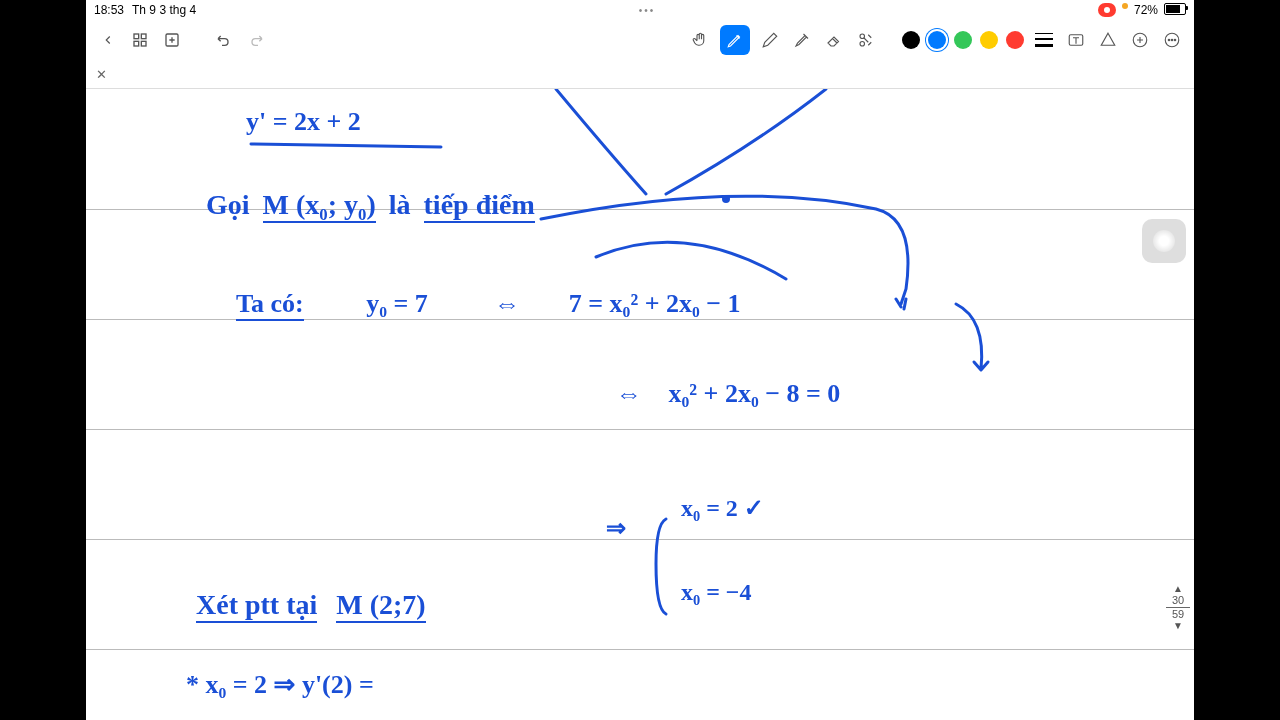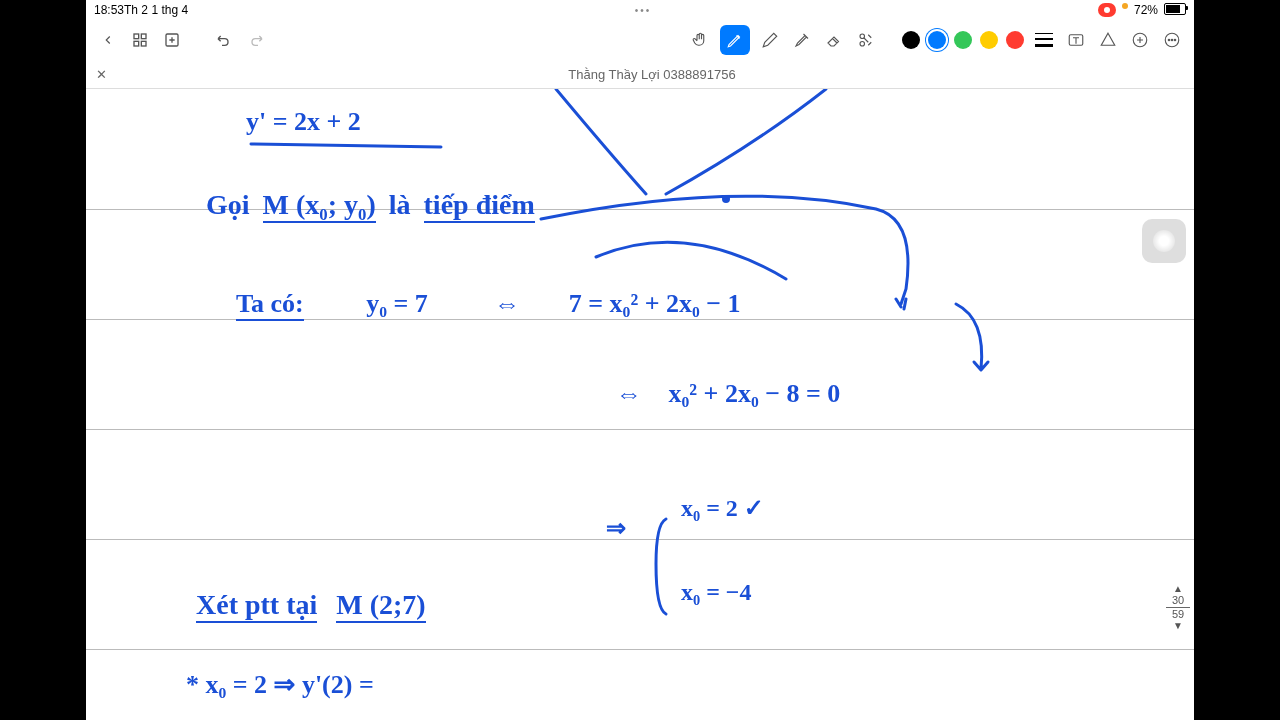--- a/index.html
+++ b/index.html
@@ -1,18 +1,18 @@
 <!DOCTYPE html>
 <html><head>
 <meta charset="utf-8">
 <style>
   html,body{margin:0;padding:0;width:1280px;height:720px;background:#000;font-family:-apple-system,Helvetica,Arial,sans-serif;overflow:hidden}
   .device{position:absolute;left:86px;top:0;width:1108px;height:720px;background:#fff}
   .status-bar{height:20px;background:#fff;display:flex;align-items:center;padding:0 8px;font-size:12px;font-weight:500;color:#000}
-  .status-left{display:flex;align-items:center}
+  .status-left{display:flex;gap:8px;align-items:center}
   .status-center{flex:1;text-align:center;color:#888;font-size:10px;letter-spacing:2px}
   .status-right{display:flex;gap:6px;}
   .rec-pill{background:#ff3b30;color:#fff;border-radius:10px;padding:1px 6px;font-size:10px;display:flex;align-items:center;gap:3px}
   .rec-pill::before{content:"";width:6px;height:6px;background:#fff;border-radius:50%}
   .batt-dot{width:6px;height:6px;background:#f5a623;border-radius:50%}
   .batt-icon{width:20px;height:10px;border:1px solid #000;border-radius:2px;position:relative}
   .batt-icon::after{content:"";position:absolute;right:-3px;top:2px;width:2px;height:4px;background:#000;border-radius:0 1px 1px 0}
   .batt-fill{position:absolute;left:1px;top:1px;bottom:1px;width:70%;background:#000}
   .toolbar{height:40px;display:flex;align-items:center;padding:0 10px;gap:8px}
   .tb-btn{width:24px;height:24px;display:flex;align-items:center;justify-content:center;color:#555;cursor:pointer}
@@ -38,21 +38,21 @@
   svg.strokes{position:absolute;left:0;top:0;pointer-events:none}
 </style>
 </head>
 <body>
 
 <div class="device">
 
   <div class="status-bar">
     <div class="status-left">
       <span>18:53</span>
-      <span>Th 2 1 thg 4</span>
+      <span>Th 9 3 thg 4</span>
     </div>
     <div class="status-center">•••</div>
     <div class="status-right">
       <span class="rec-pill"></span>
       <span class="batt-dot"></span>
       <span>72%</span>
       <span class="batt-icon">
           <span class="batt-fill"></span>
         </span>
     </div>
@@ -160,21 +160,20 @@
           <circle cx="12" cy="12" r="9"></circle>
           <circle cx="8" cy="12" r="1" fill="#555"></circle>
           <circle cx="12" cy="12" r="1" fill="#555"></circle>
           <circle cx="16" cy="12" r="1" fill="#555"></circle>
         </svg>
       </div>
   </div>
 
   <div class="doc-title">
     <span class="close">✕</span>
-    <span class="title">Thằng Thầy Lợi 0388891756</span>
   </div>
 
   <div class="canvas">
     <div class="ruled" style="top:120px"></div>
     <div class="ruled" style="top:230px"></div>
     <div class="ruled" style="top:340px"></div>
     <div class="ruled" style="top:450px"></div>
     <div class="ruled" style="top:560px"></div>
 
     <div class="hw" style="left:160px;top:18px;font-size:26px"><span>y' = 2x + 2</span></div>

